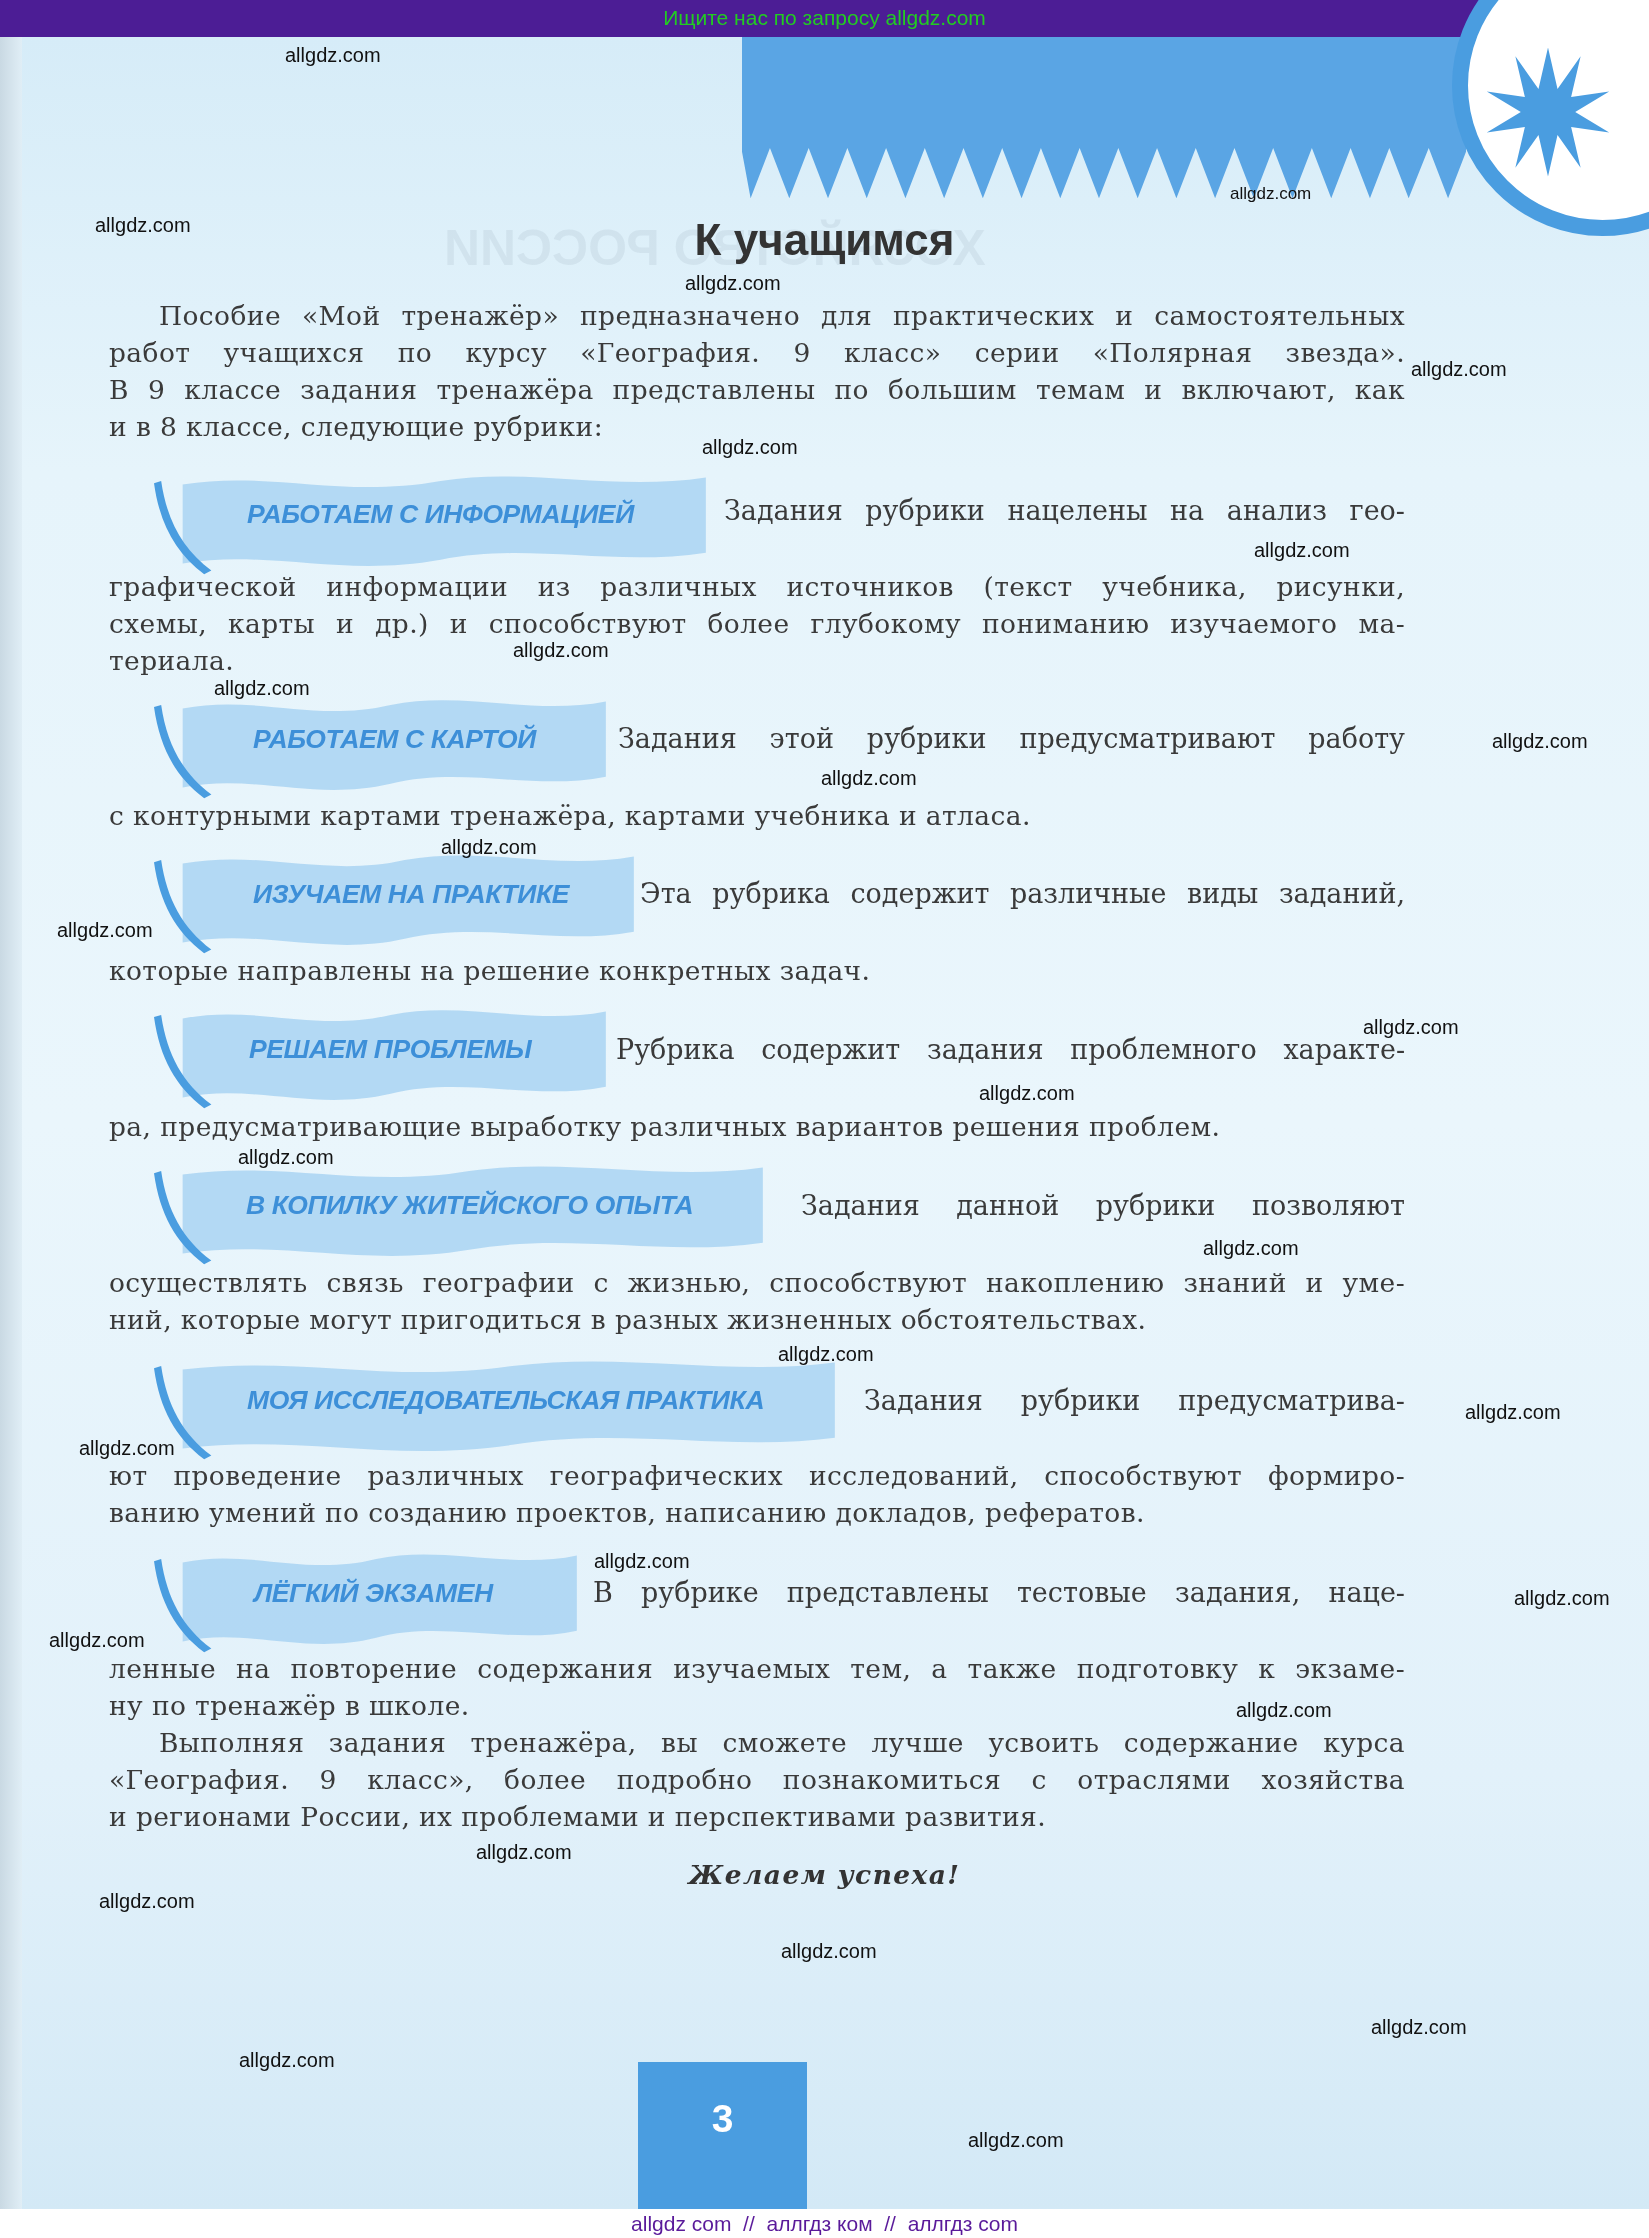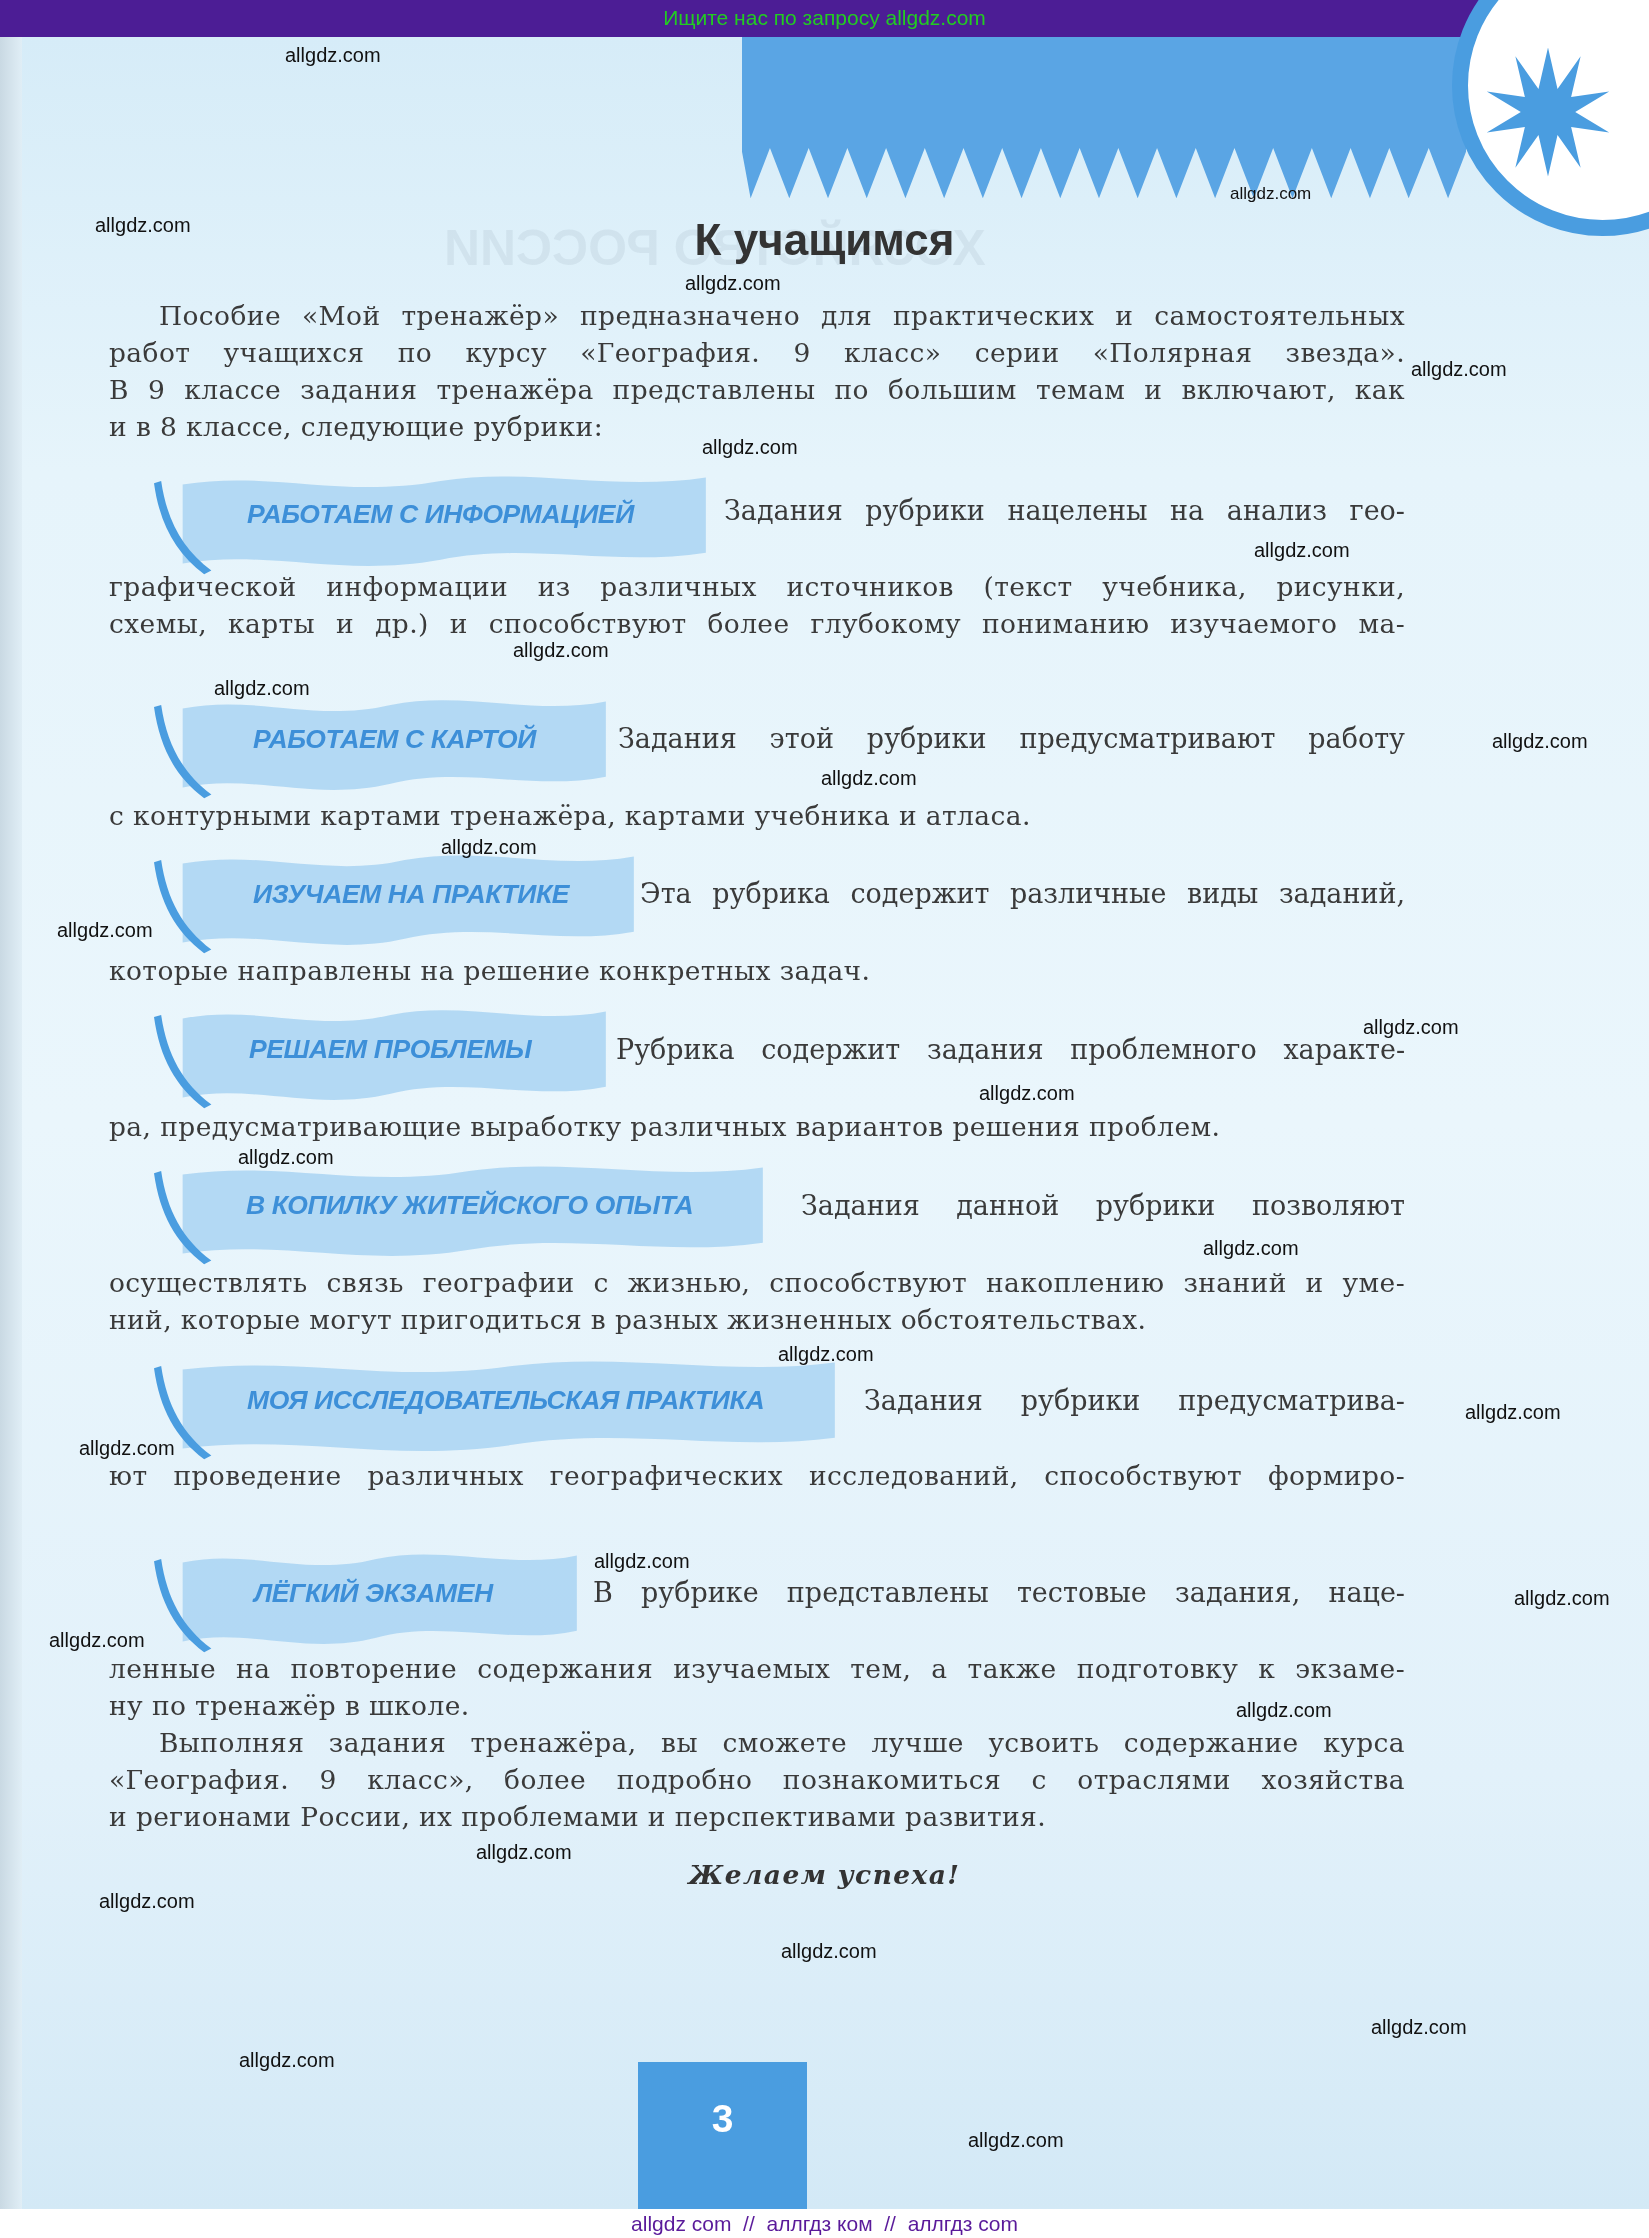--- a/index.html
+++ b/index.html
@@ -63,20 +63,21 @@
   <svg class="wave" width="559" height="108" viewBox="0 0 780 150">
     <path d="M40,20 C160,0 260,40 400,15 C520,-5 640,30 770,10 L770,115 C640,135 520,100 400,125 C260,150 160,110 40,130 Z" fill="#a9d4f2" opacity="0.85"></path>
     <path d="M10,15 C18,70 40,110 80,140 L70,145 C30,115 8,75 0,18 Z" fill="#4a9de0"></path>
   </svg>
   <span class="lbl" style="left:93px; top:29px;">РАБОТАЕМ С ИНФОРМАЦИЕЙ</span>
 </div>
 <div class="ribbon-text" style="left:724px; top:495px; width:681px;">Задания рубрики нацелены на анализ гео-</div>
 <div class="p" style="top:568px;">
   <span class="line">графической информации из различных источников (текст учебника, рисунки,</span>
   <span class="line">схемы, карты и др.) и способствуют более глубокому пониманию изучаемого ма-</span>
+  <span class="line last">териала.</span>
 </div>
 
 <div class="ribbon" style="left:154px; top:694px; width:459px;">
   <svg class="wave" width="459" height="108" viewBox="0 0 640 150">
     <path d="M40,20 C140,0 220,40 330,15 C430,-5 530,30 630,10 L630,115 C530,135 430,100 330,125 C220,150 140,110 40,130 Z" fill="#a9d4f2" opacity="0.85"></path>
     <path d="M10,15 C18,70 40,110 80,140 L70,145 C30,115 8,75 0,18 Z" fill="#4a9de0"></path>
   </svg>
   <span class="lbl" style="left:99px; top:30px;">РАБОТАЕМ С КАРТОЙ</span>
 </div>
 <div class="ribbon-text" style="left:618px; top:723px; width:787px;">Задания этой рубрики предусматривают работу</div>
@@ -124,20 +125,21 @@
 <div class="ribbon" style="left:154px; top:1355px; width:688px;">
   <svg class="wave" width="688" height="108" viewBox="0 0 960 150">
     <path d="M40,20 C200,0 330,40 500,15 C660,-5 800,30 950,10 L950,115 C800,135 660,100 500,125 C330,150 200,110 40,130 Z" fill="#a9d4f2" opacity="0.85"></path>
     <path d="M10,15 C18,70 40,110 80,140 L70,145 C30,115 8,75 0,18 Z" fill="#4a9de0"></path>
   </svg>
   <span class="lbl" style="left:93px; top:30px;">МОЯ ИССЛЕДОВАТЕЛЬСКАЯ ПРАКТИКА</span>
 </div>
 <div class="ribbon-text" style="left:864px; top:1385px; width:541px;">Задания рубрики предусматрива-</div>
 <div class="p" style="top:1457px;">
   <span class="line">ют проведение различных географических исследований, способствуют формиро-</span>
+  <span class="line last">ванию умений по созданию проектов, написанию докладов, рефератов.</span>
 </div>
 
 <div class="ribbon" style="left:154px; top:1548px; width:430px;">
   <svg class="wave" width="430" height="108" viewBox="0 0 600 150">
     <path d="M40,20 C130,0 210,40 310,15 C400,-5 500,30 590,10 L590,115 C500,135 400,100 310,125 C210,150 130,110 40,130 Z" fill="#a9d4f2" opacity="0.85"></path>
     <path d="M10,15 C18,70 40,110 80,140 L70,145 C30,115 8,75 0,18 Z" fill="#4a9de0"></path>
   </svg>
   <span class="lbl" style="left:100px; top:30px;">ЛЁГКИЙ ЭКЗАМЕН</span>
 </div>
 <div class="ribbon-text" style="left:593px; top:1577px; width:812px;">В рубрике представлены тестовые задания, наце-</div>

